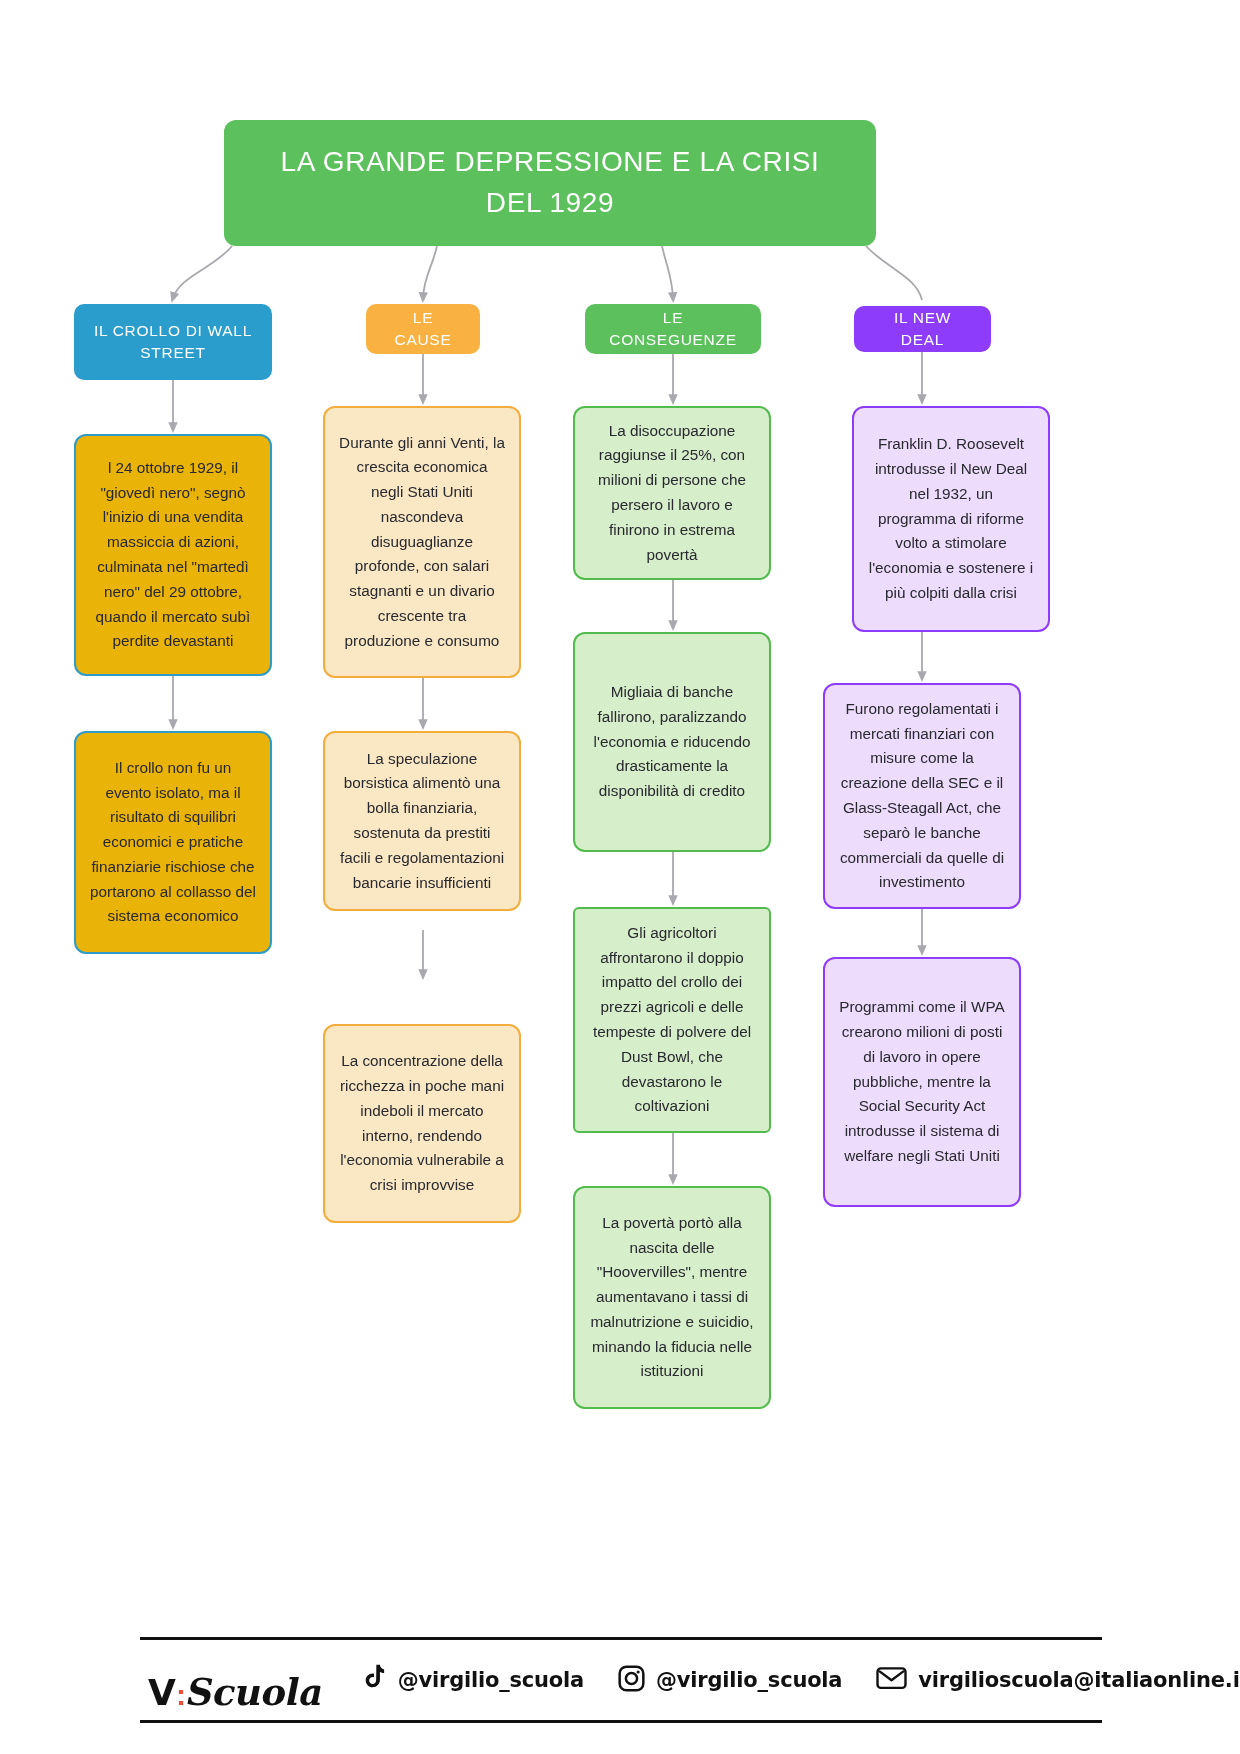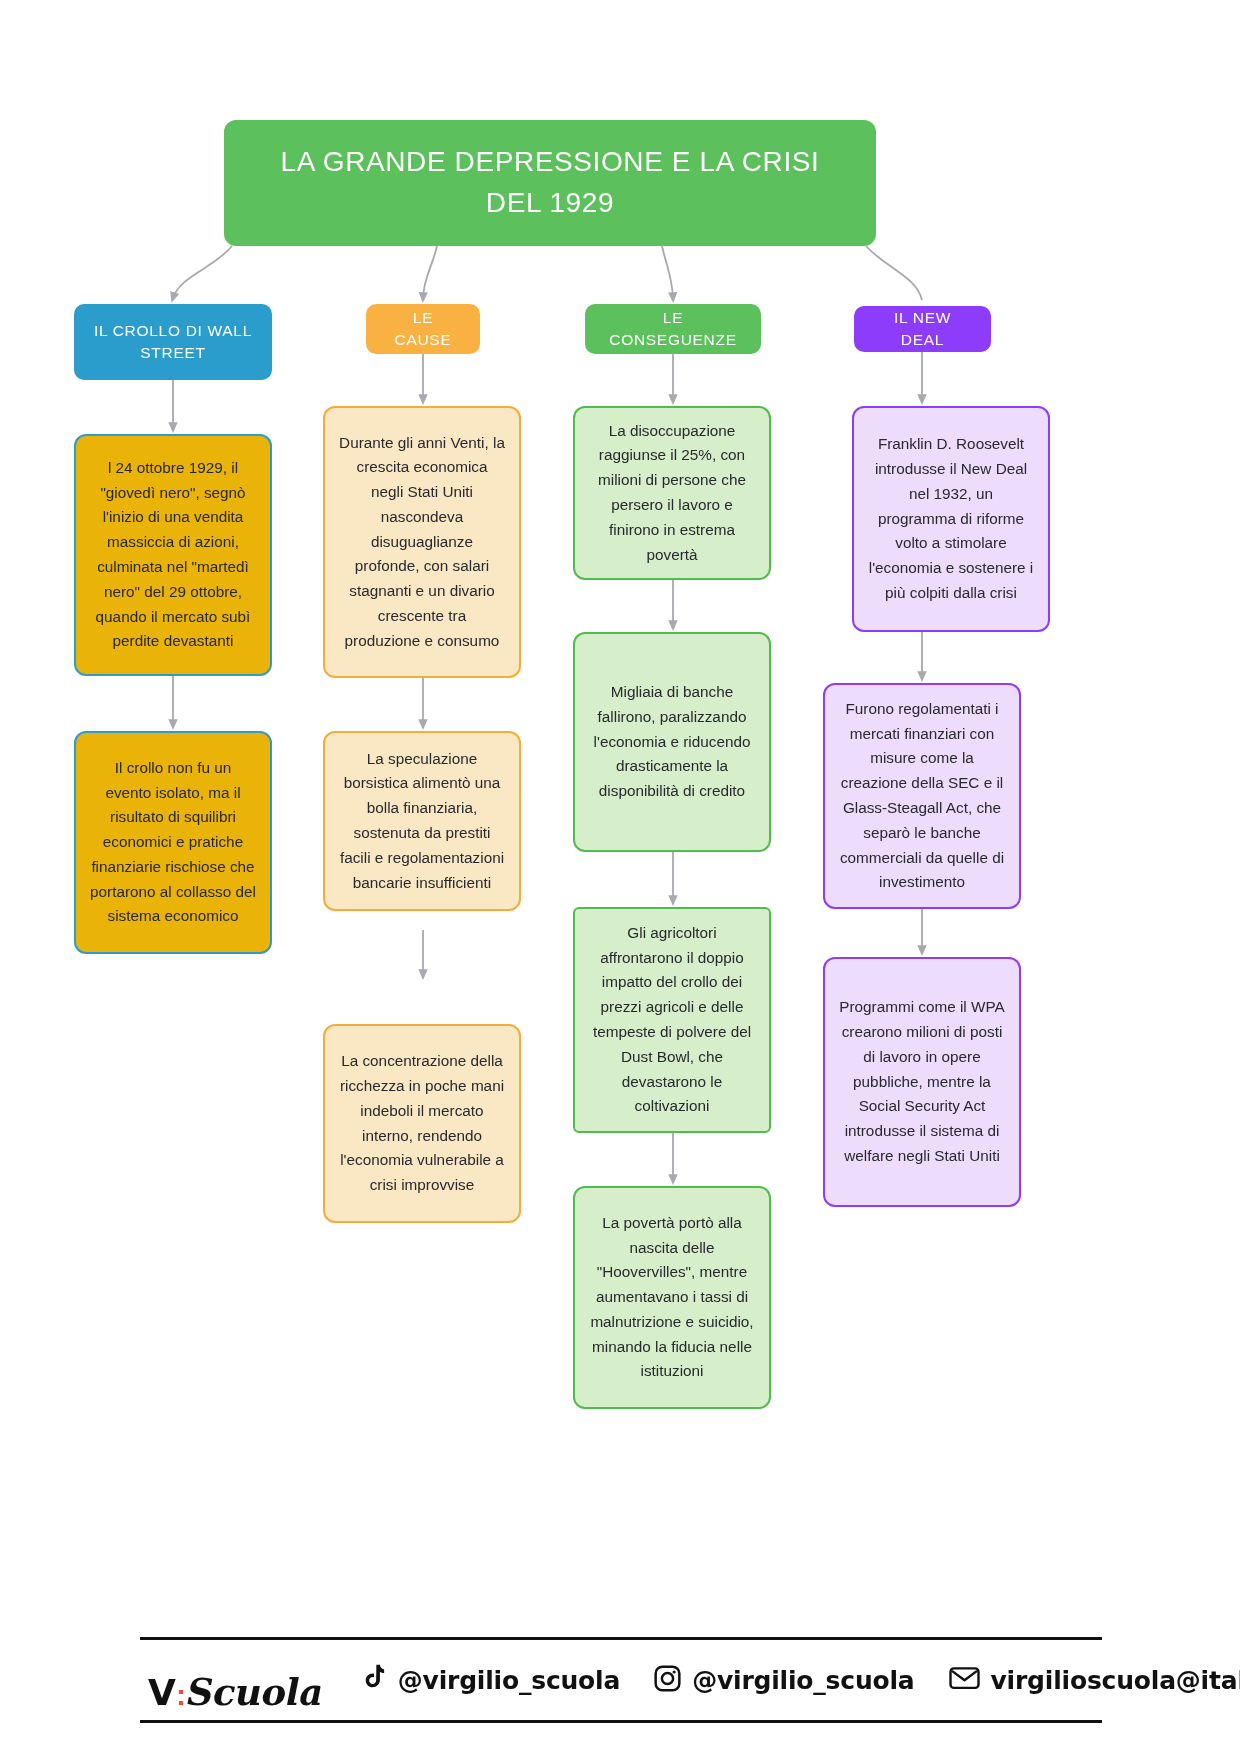--- a/index.html
+++ b/index.html
@@ -144,21 +144,21 @@
     font-size: 37px;
     letter-spacing: -0.5px;
     margin-top: 24px;
   }
   .social {
     display: flex;
     align-items: center;
     gap: 11px;
   }
   .social .handle {
-    font-size: 25px;
+    font-size: 21px;
     font-weight: bold;
     color: #111111;
     letter-spacing: -0.2px;
     font-family: "DejaVu Sans", sans-serif;
   }
   .ico { display: block; }
 </style>
 </head>
 <body>
 

